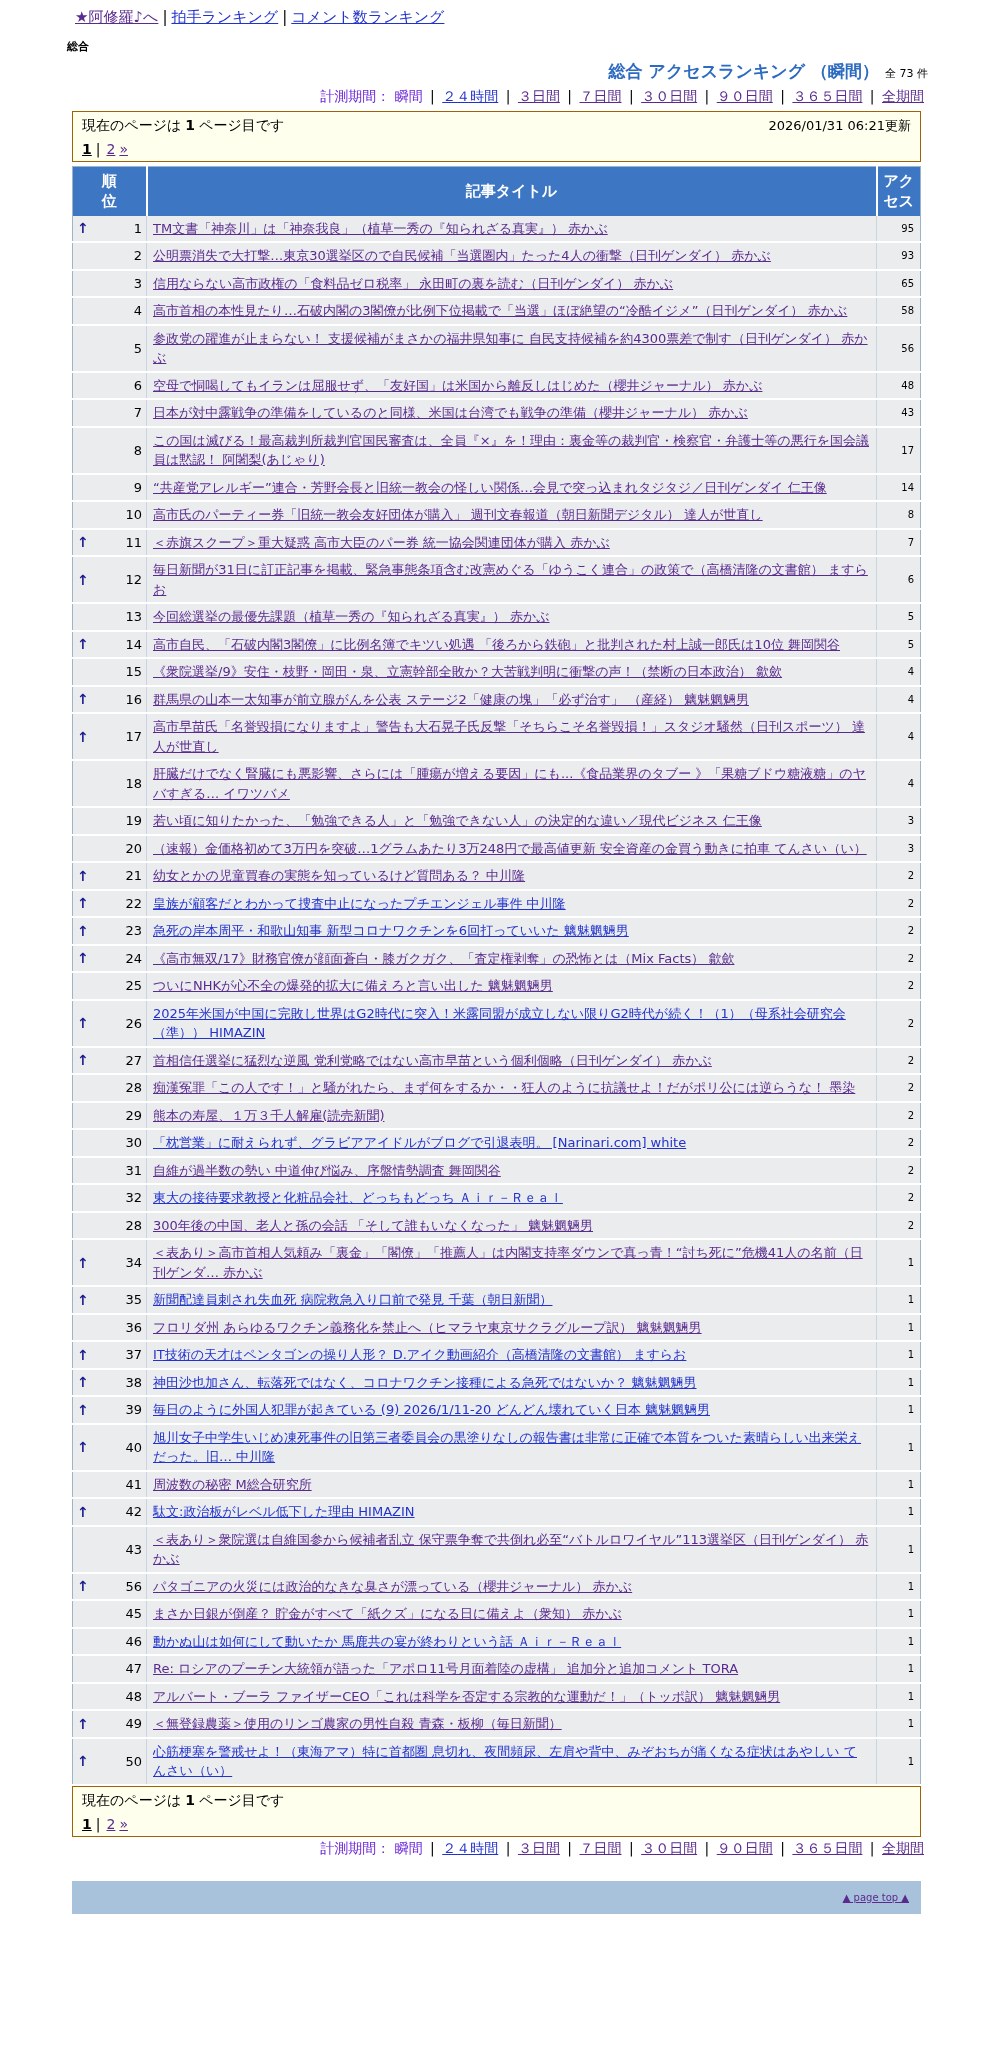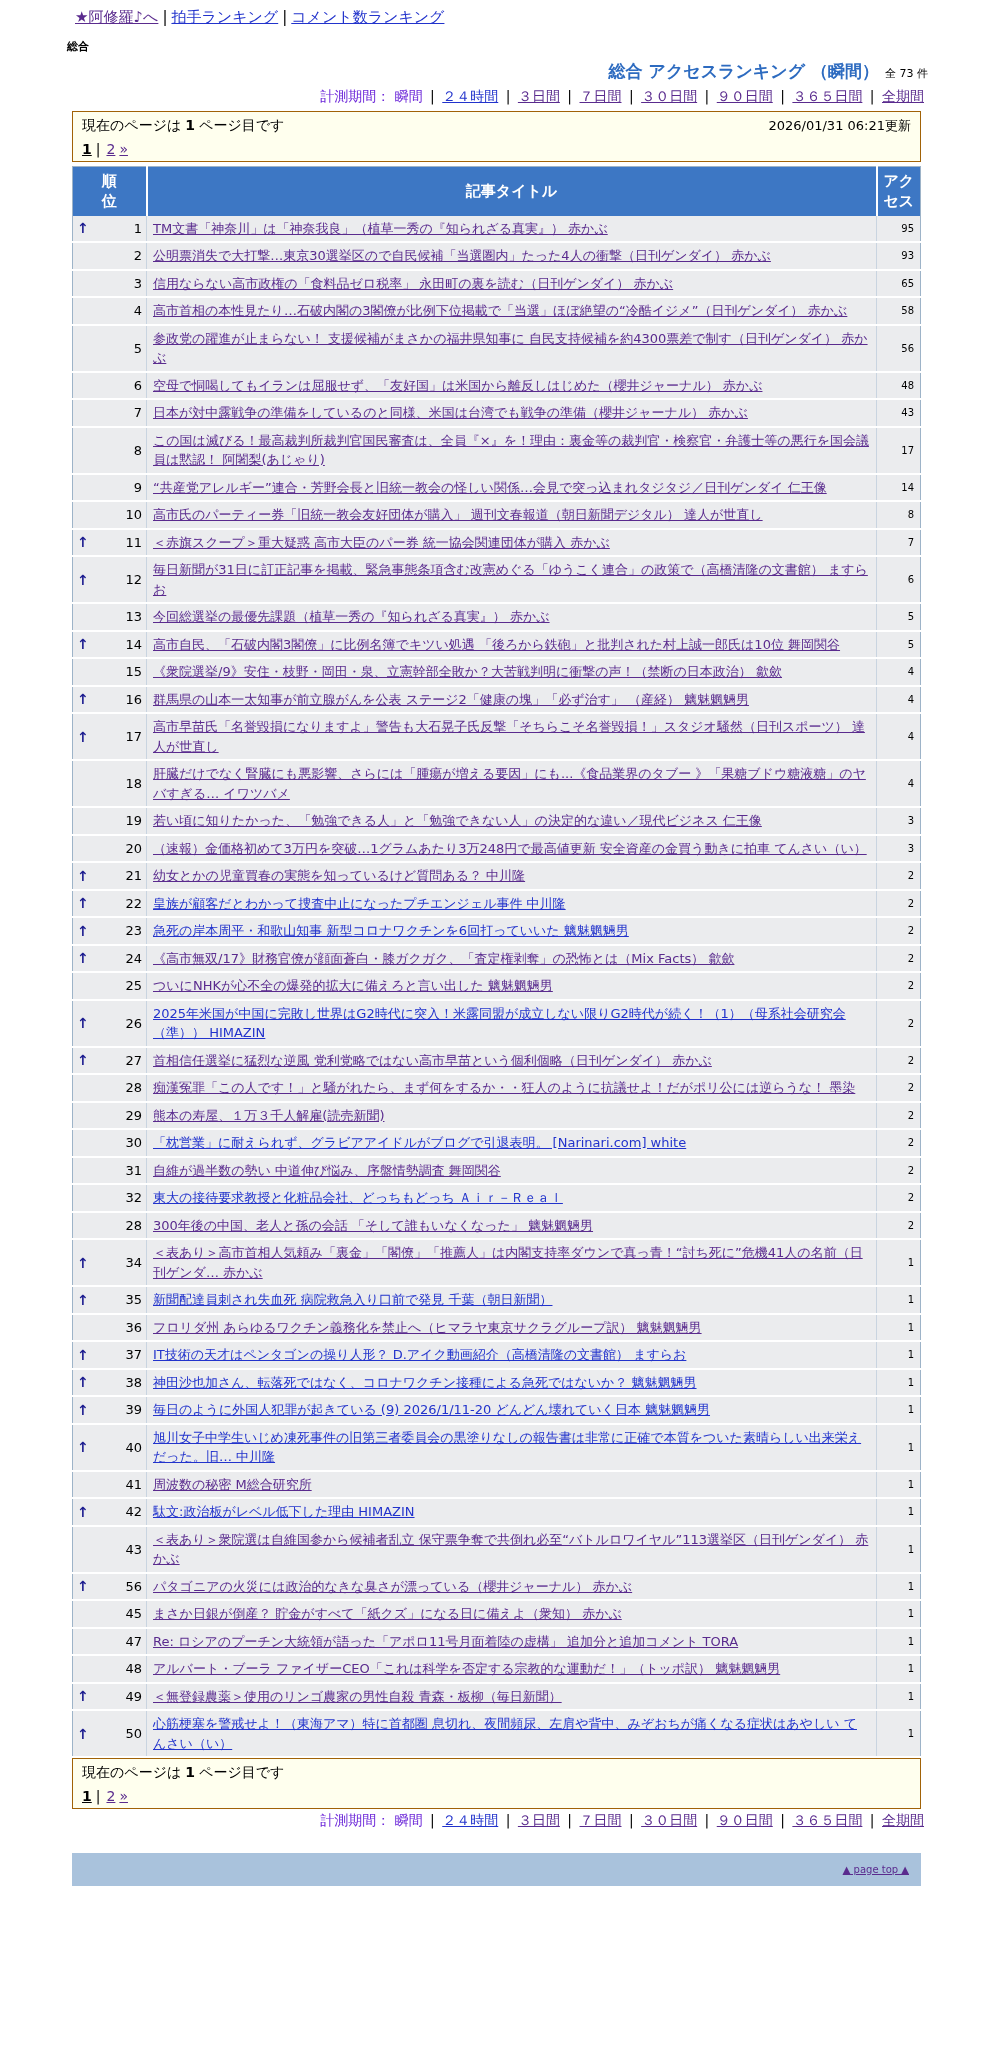--- a/index.html
+++ b/index.html
@@ -549,20 +549,30 @@
               <span class="num">45</span>
             </div>
           </td>
           <td class="title"><a href="#" class="visited">まさか日銀が倒産？ 貯金がすべて「紙クズ」になる日に備えよ（衆知） 赤かぶ</a></td>
           <td class="access">1</td>
         </tr>
         <tr>
           <td class="rank">
             <div class="rankwrap">
               <span class="up hidden">↑</span>
+              <span class="num">46</span>
+            </div>
+          </td>
+          <td class="title"><a href="#" class="unvisited">動かぬ山は如何にして動いたか 馬鹿共の宴が終わりという話 Ａｉｒ－Ｒｅａｌ</a></td>
+          <td class="access">1</td>
+        </tr>
+        <tr>
+          <td class="rank">
+            <div class="rankwrap">
+              <span class="up hidden">↑</span>
               <span class="num">47</span>
             </div>
           </td>
           <td class="title"><a href="#" class="visited">Re: ロシアのプーチン大統領が語った「アポロ11号月面着陸の虚構」 追加分と追加コメント TORA</a></td>
           <td class="access">1</td>
         </tr>
         <tr>
           <td class="rank">
             <div class="rankwrap">
               <span class="up hidden">↑</span>

